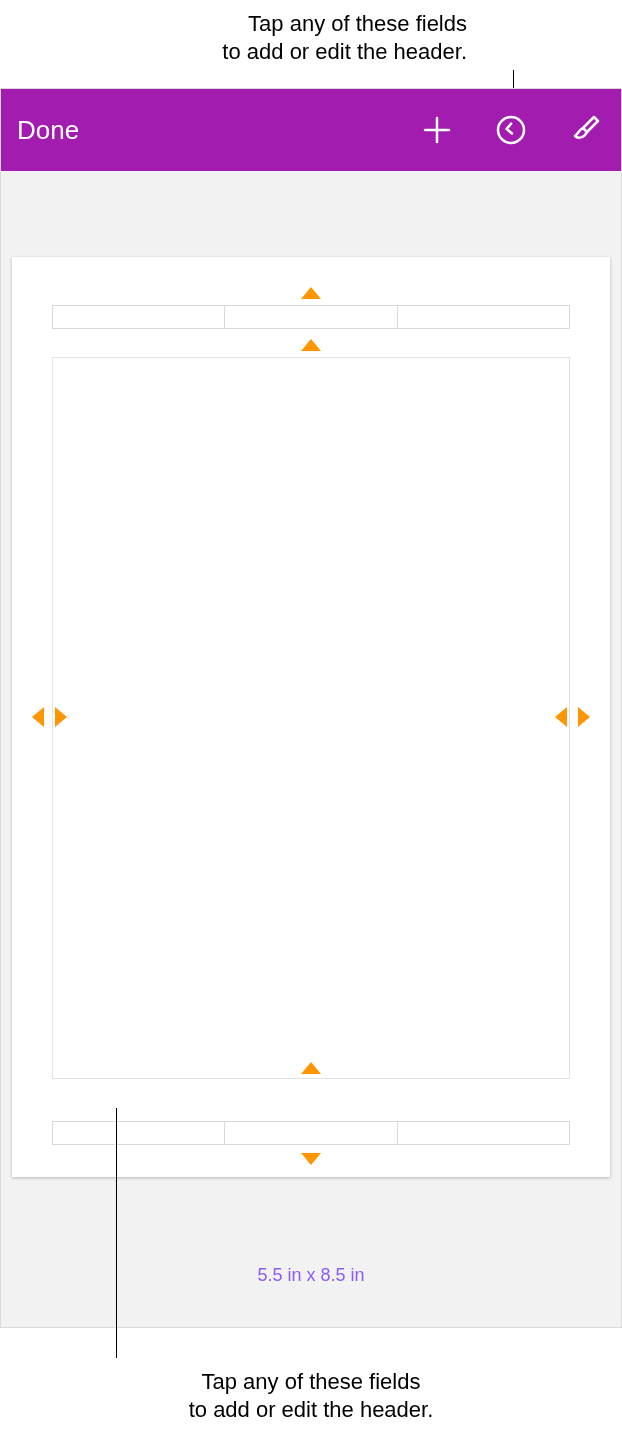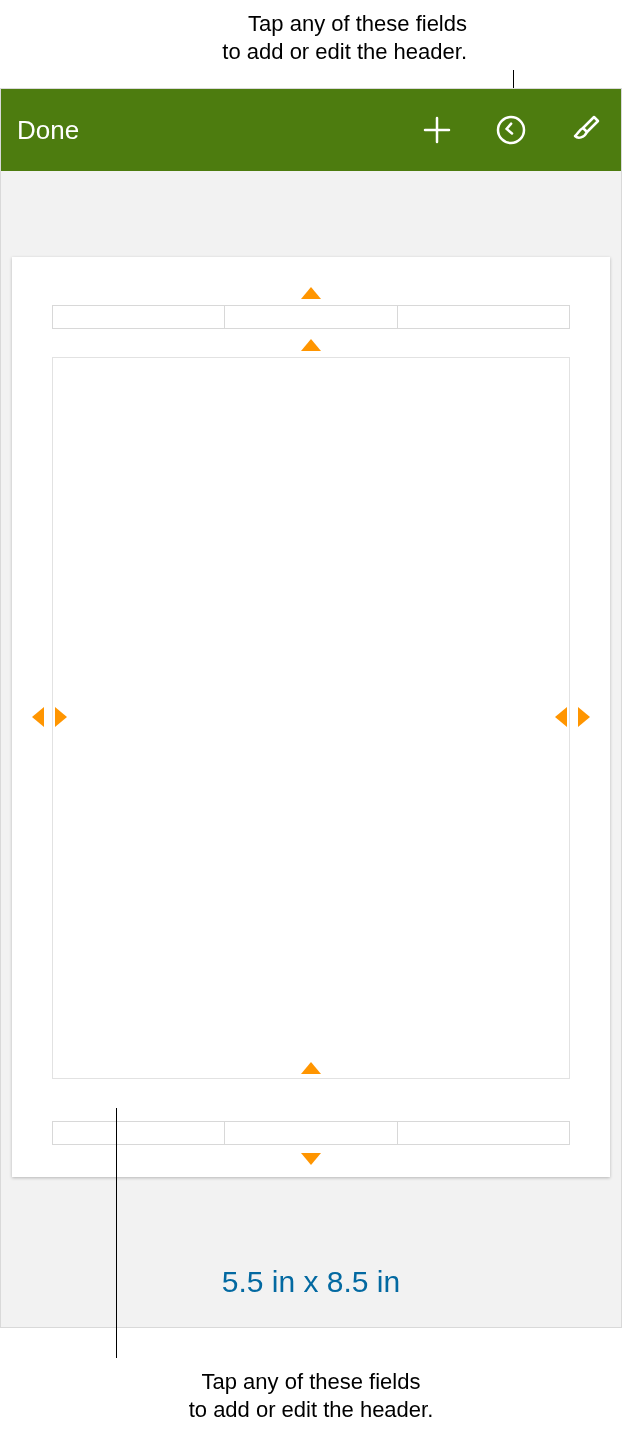--- a/index.html
+++ b/index.html
@@ -55,21 +55,21 @@
       left: 0;
       width: 622px;
       height: 1240px;
       border: 1px solid #d9d9d9;
       background: #f2f2f2;
       overflow: hidden;
     }
     .toolbar {
       width: 100%;
       height: 82px;
-      background: #4d7c0f;
+      background: #a21caf;
       display: flex;
       align-items: center;
       padding: 12px 16px;
     }
     .done-btn {
       color: #fff;
       font-size: 26px;
       font-weight: 500;
       cursor: pointer;
     }
@@ -127,22 +127,22 @@
     .tri {
       width: 0; height: 0;
       position: absolute;
     }
     .tri-up { border-left: 10px solid transparent; border-right: 10px solid transparent; border-bottom: 12px solid #ff9500; }
     .tri-down { border-left: 10px solid transparent; border-right: 10px solid transparent; border-top: 12px solid #ff9500; }
     .tri-left { border-top: 10px solid transparent; border-bottom: 10px solid transparent; border-right: 12px solid #ff9500; }
     .tri-right { border-top: 10px solid transparent; border-bottom: 10px solid transparent; border-left: 12px solid #ff9500; }
     .dims {
       text-align: right;
-      font-size: 30px;
-      color: #0369a1;
+      font-size: 18px;
+      color: #8b5cf6;
       margin-top: 88px;
     }
   </style>
 </head>
 <body>
 
 <div class="callout-top">
   <span>Tap any of these fields</span><br>
   <span>to add or edit the header.</span>
 </div>

